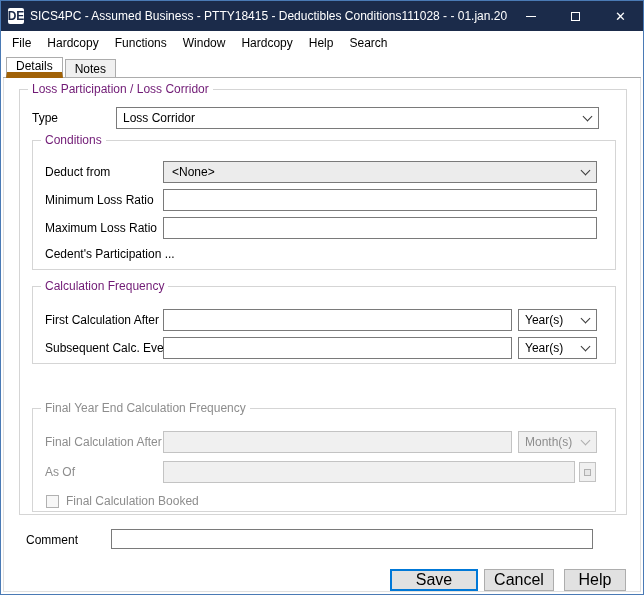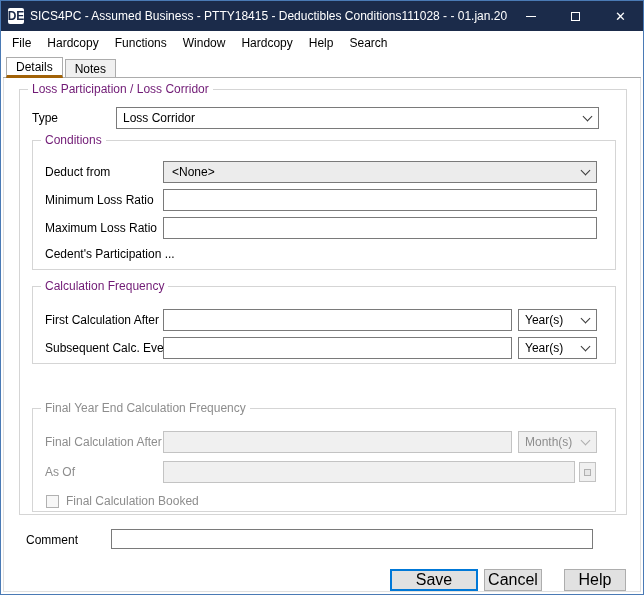--- a/index.html
+++ b/index.html
@@ -19,21 +19,21 @@
   .glyph-max { display:block; width:9px; height:9px; border:1px solid #fff; }
   .glyph-close { font-size:13px; line-height:1; color:#fff; }
   
   .menubar { display:flex; align-items:center; height:24px; padding-left:3px; background:#fff; }
   .menu-item { padding:4px 8px; white-space:nowrap; }
   
   .tabstrip { position:absolute; top:56px; left:2px; right:2px; height:21px;
     border-bottom:1px solid #acacac; display:flex; align-items:flex-end; padding-left:3px; }
   .tab { height:18px; padding:1px 9px 0; border:1px solid #acacac; border-bottom:none;
     background:#f0f0f0; margin-right:2px; display:flex; align-items:center; }
-  .tab.active { height:21px; margin-bottom:-1px; background:#fff; border-bottom:3px solid #a16207; z-index:2; position:relative; }
+  .tab.active { height:21px; margin-bottom:-1px; background:#fff; border-bottom:6px solid #a16207; z-index:2; position:relative; }
   .tabpage { position:absolute; top:77px; left:2px; right:2px; bottom:2px;
     border:1px solid #e0e0e0; border-top:none; pointer-events:none; }
   
   .groupbox { position:absolute; border:1px solid #d5d5d5; background:transparent; }
   .gb-title { position:absolute; top:-8px; left:8px; background:#ffffff; padding:0 4px; white-space:nowrap; color:#701a75; }
   .gb-title.disabled { color:#8d8d8d; }
   
   .lbl { position:absolute; white-space:nowrap; color:#000; }
   .lbl.disabled { color:#8d8d8d; }
   .tinput { position:absolute; height:22px; border:1px solid #7a7a7a; background:#fff;
@@ -154,16 +154,16 @@
 
       <span class="cb" style="left:13px; top:86px;"></span>
       <span class="lbl disabled" style="left:33px; top:85px;">Final Calculation Booked</span>
     </div>
   </div>
 
   <span class="lbl" style="left:25px; top:532px;">Comment</span>
   <input class="tinput" style="left: 110px; top: 528px; width: 482px; height: 20px;" value="">
 
   <div class="btn default" style="left:389px; top:568px; width:88px;">Save</div>
-  <div class="btn" style="left:483px; top:568px; width:58px;">Cancel</div>
+  <div class="btn" style="left:483px; top:568px; width:70px;">Cancel</div>
   <div class="btn" style="left:563px; top:568px; width:62px;">Help</div>
 
 </div>
 
 </body></html>

